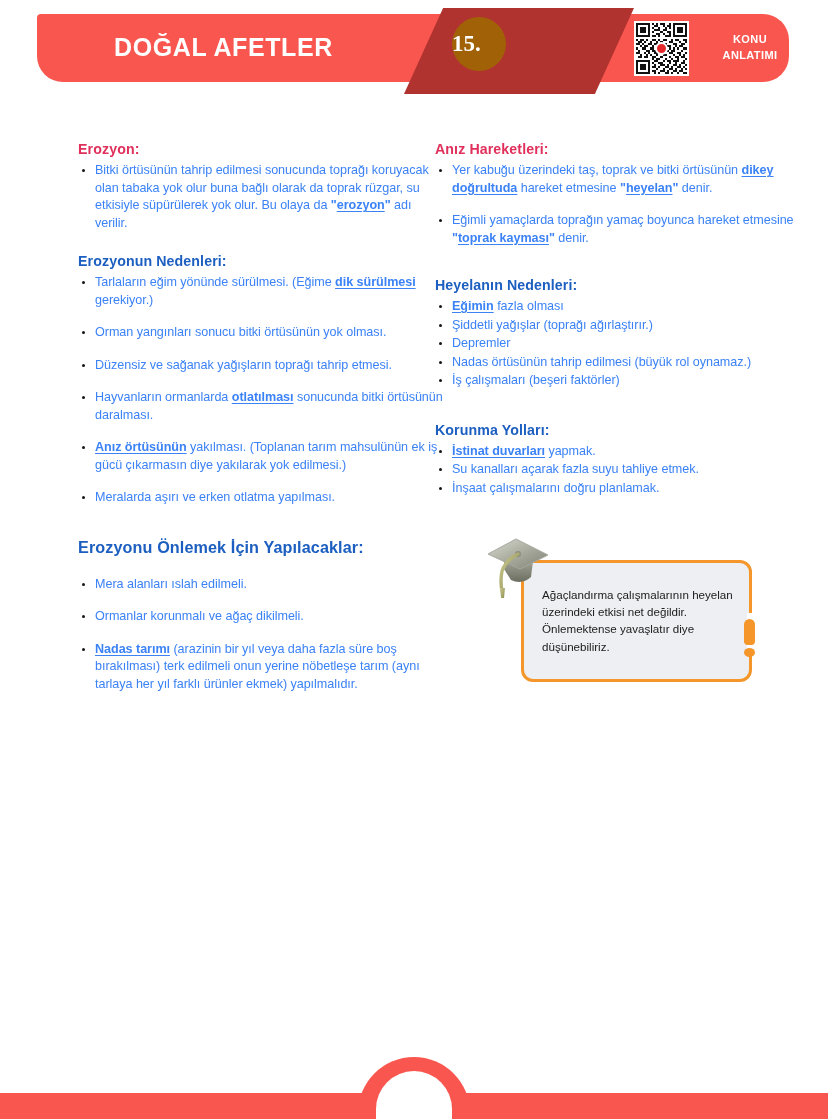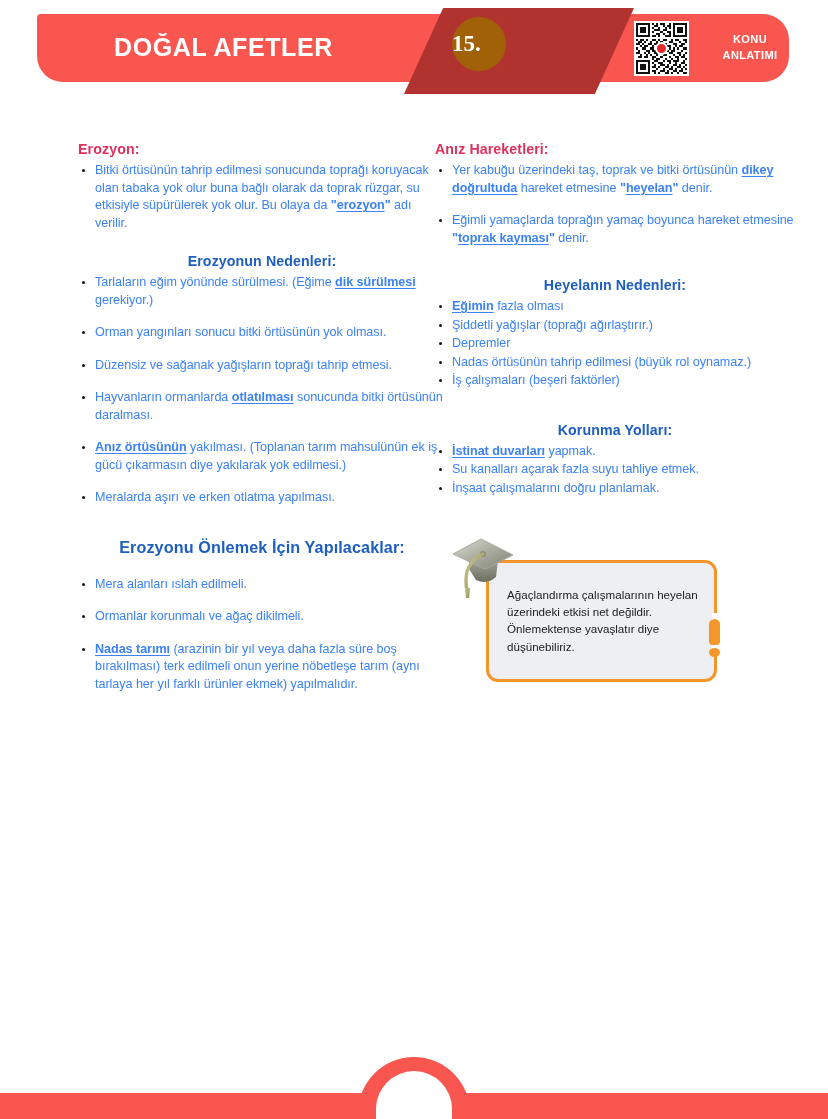--- a/index.html
+++ b/index.html
@@ -70,21 +70,21 @@
   .col { position: absolute; top: 140px; }
   .col-left  { left: 42px;  width: 368px; margin-left: 36px; }
   .col-right { left: 435px; width: 360px; }
 
   h3.sec {
     font-size: 14.2px; font-weight: bold;
     margin: 0 0 4px 0; line-height: 18px;
     letter-spacing: 0.1px;
   }
   h3.sec.red  { color: #E0305C; }
-  h3.sec.blue { color: #1C5FC0; text-align: center; }
+  h3.sec.blue { color: #1C5FC0; }
   h3.sec.big  { font-size: 16.2px; line-height: 22px; }
 
   ul.bl { list-style: none; margin: 0; padding: 0; }
   ul.bl > li {
     position: relative;
     padding-left: 17px;
     font-size: 12.6px;
     line-height: 17.5px;
     color: #3b82f6;
     letter-spacing: -0.05px;
@@ -99,21 +99,21 @@
   ul.bl.loose > li { margin-bottom: 15px; }
 
   u.b { text-decoration: underline; font-weight: bold; text-underline-offset: 1.5px; }
   b.q { font-weight: bold; }
 
   .gap-s { height: 14px; }
   .gap-m { height: 19px; }
   .gap-xl { height: 30px; }
 
   
-  .note-wrap { position: absolute; left: 445px; top: 533px; width: 320px; height: 165px; }
+  .note-wrap { position: absolute; left: 480px; top: 533px; width: 320px; height: 165px; }
   .note-box {
     position: absolute; left: 41px; top: 27px;
     width: 231px; height: 122px;
     background: #EDEFF2;
     border: 3px solid #F5962B;
     border-radius: 12px;
   }
   .note-box-mask {
     
     position: absolute; left: 267px; top: 80px;

